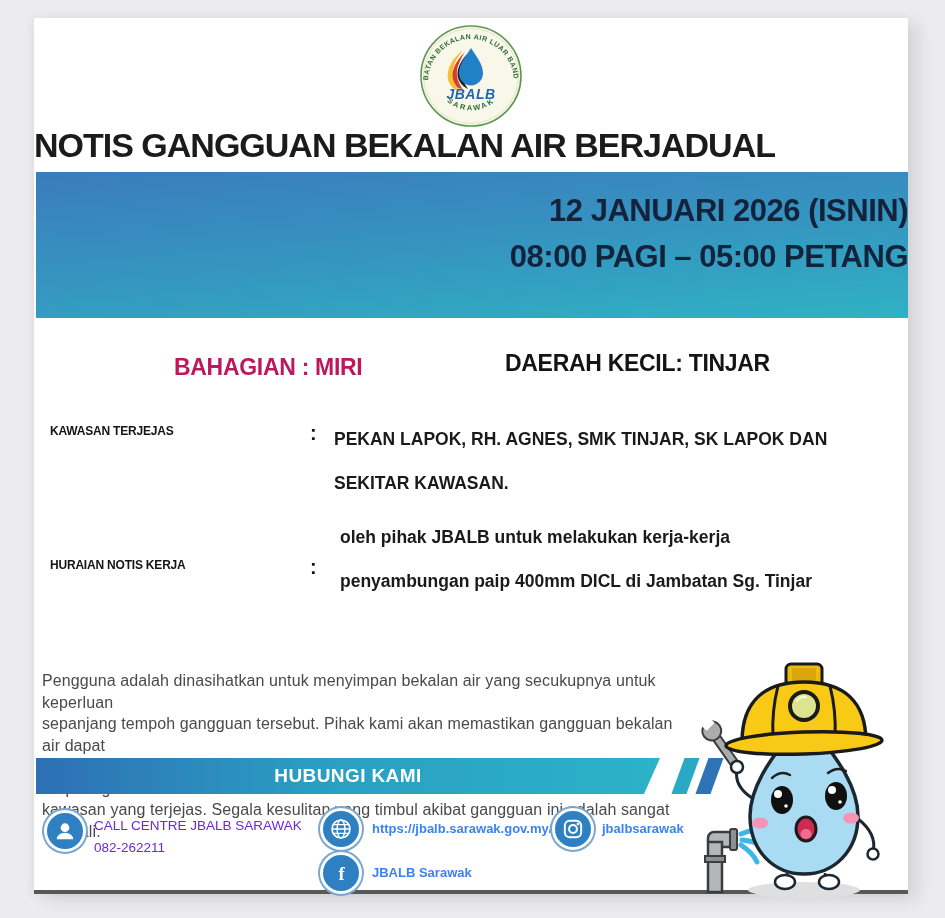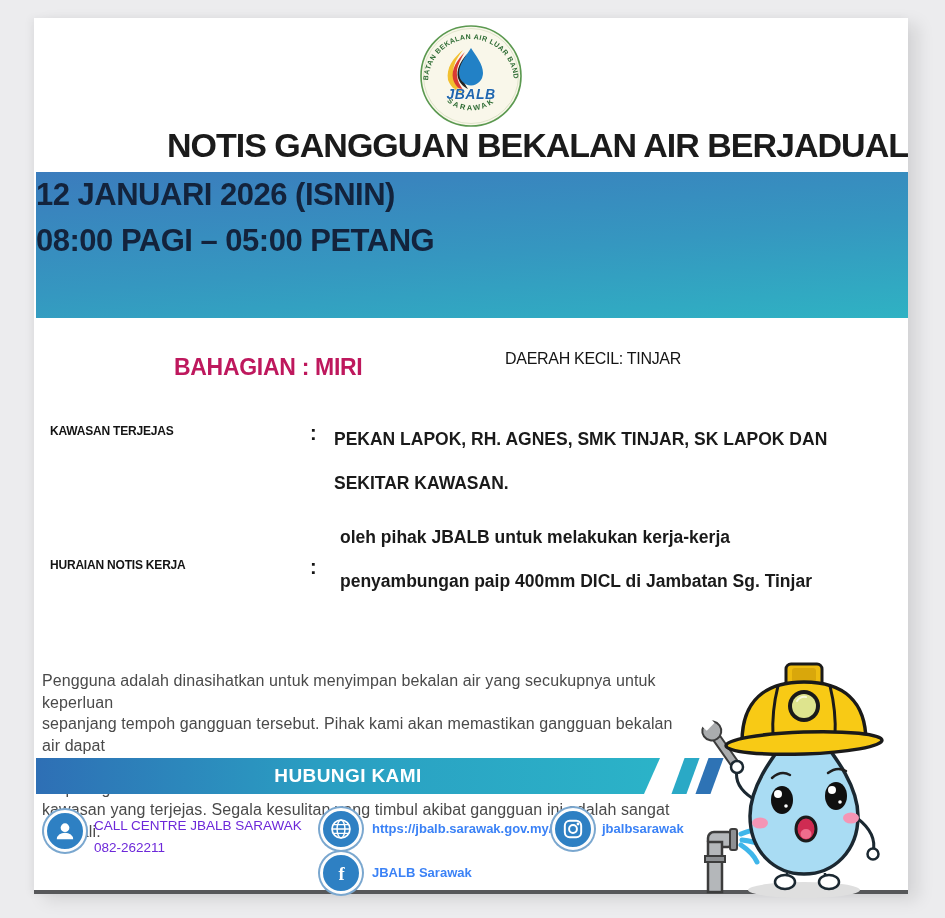--- a/index.html
+++ b/index.html
@@ -9,33 +9,33 @@
     font-family:"Liberation Sans",sans-serif;
   }
   .document{
     position:absolute;left:34px;top:18px;width:874px;height:872px;
     background:#ffffff;border-bottom:4px solid #57585a;
     box-shadow:10px 6px 16px rgba(0,0,0,.10), -3px 0 8px rgba(0,0,0,.05);
   }
   .abs{position:absolute;}
   .logo{left:385px;top:6px;width:104px;height:104px;}
   .title{
-    left:0;top:108px;width:100%;text-align:right;
+    left:0;top:108px;width:100%;text-align:left;
     font-size:34px;font-weight:bold;color:#1b1b1b;letter-spacing:-1px;
   }
   .date-banner{
     left:2px;top:154px;width:872px;height:146px;
     background:linear-gradient(175deg,#3b7cbd 0%,#3597c0 55%,#2fb2c3 100%);
-    text-align:left;box-sizing:border-box;
+    text-align:right;padding-top:16px;box-sizing:border-box;
   }
   .date-banner div{
     font-size:31px;font-weight:bold;color:#13233c;letter-spacing:-.5px;line-height:46px;
   }
   .info-bahagian{left:140px;top:336px;font-size:23px;font-weight:bold;color:#be185d;letter-spacing:-.3px;}
-  .info-daerah{left:471px;top:332px;font-size:16px;font-weight:normal;color:#141414;letter-spacing:-.3px;}
+  .info-daerah{left:471px;top:332px;font-size:23px;font-weight:bold;color:#141414;letter-spacing:-.3px;}
   .row-label{font-size:12px;font-weight:bold;color:#141414;letter-spacing:-.2px;}
   .row-colon{font-size:20px;font-weight:bold;color:#141414;}
   .kawasan-label{left:16px;top:406px;}
   .kawasan-colon{left:276px;top:404px;}
   .kawasan-lines{left:300px;top:396px;}
   .huraian-label{left:16px;top:540px;}
   .huraian-colon{left:276px;top:538px;}
   .huraian-lines{left:306px;top:494px;}
   .val-line{font-size:17.5px;font-weight:bold;color:#1a1a1a;line-height:37px;white-space:nowrap;margin-top:7px;}
   .disclaimer{

